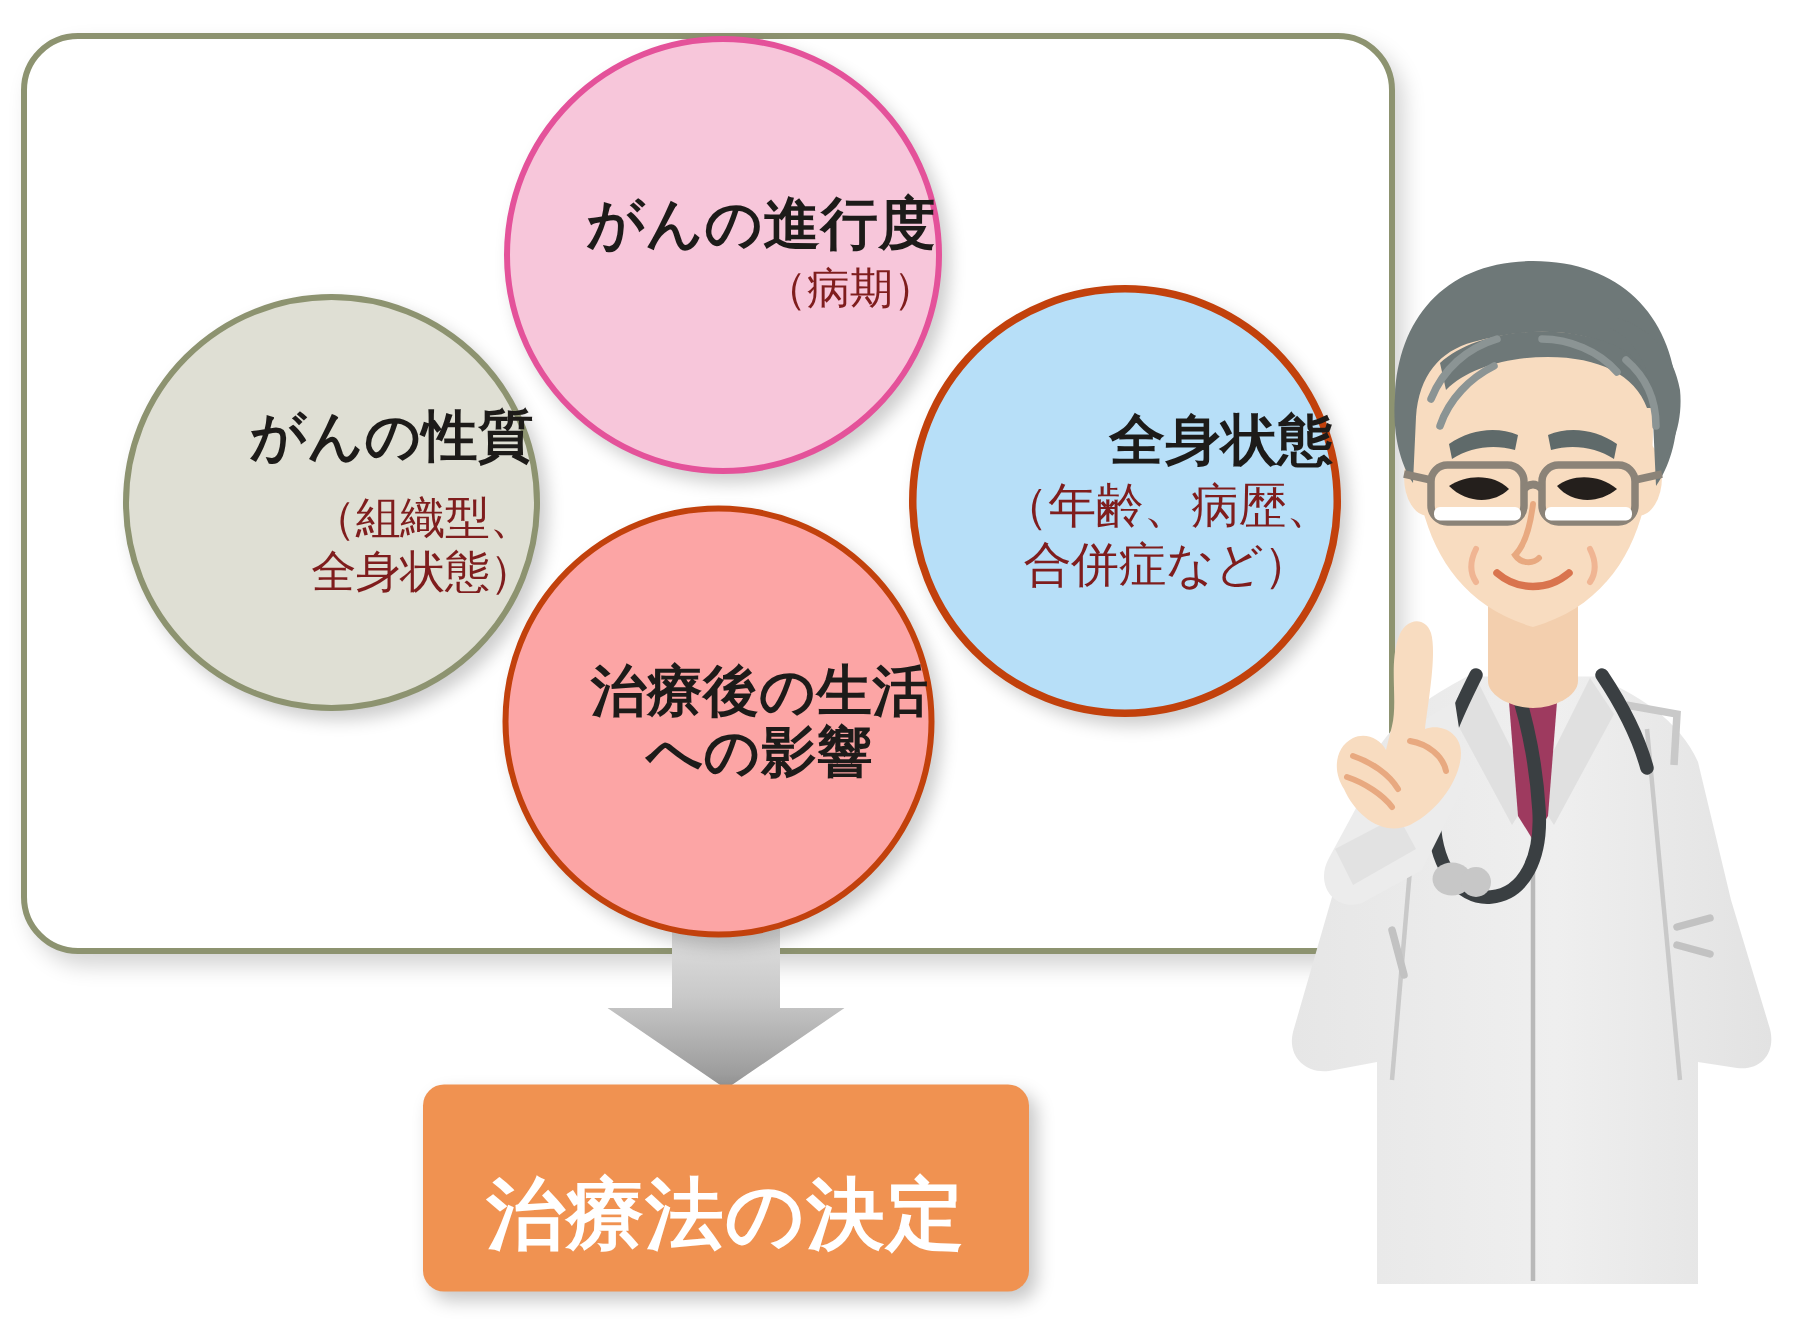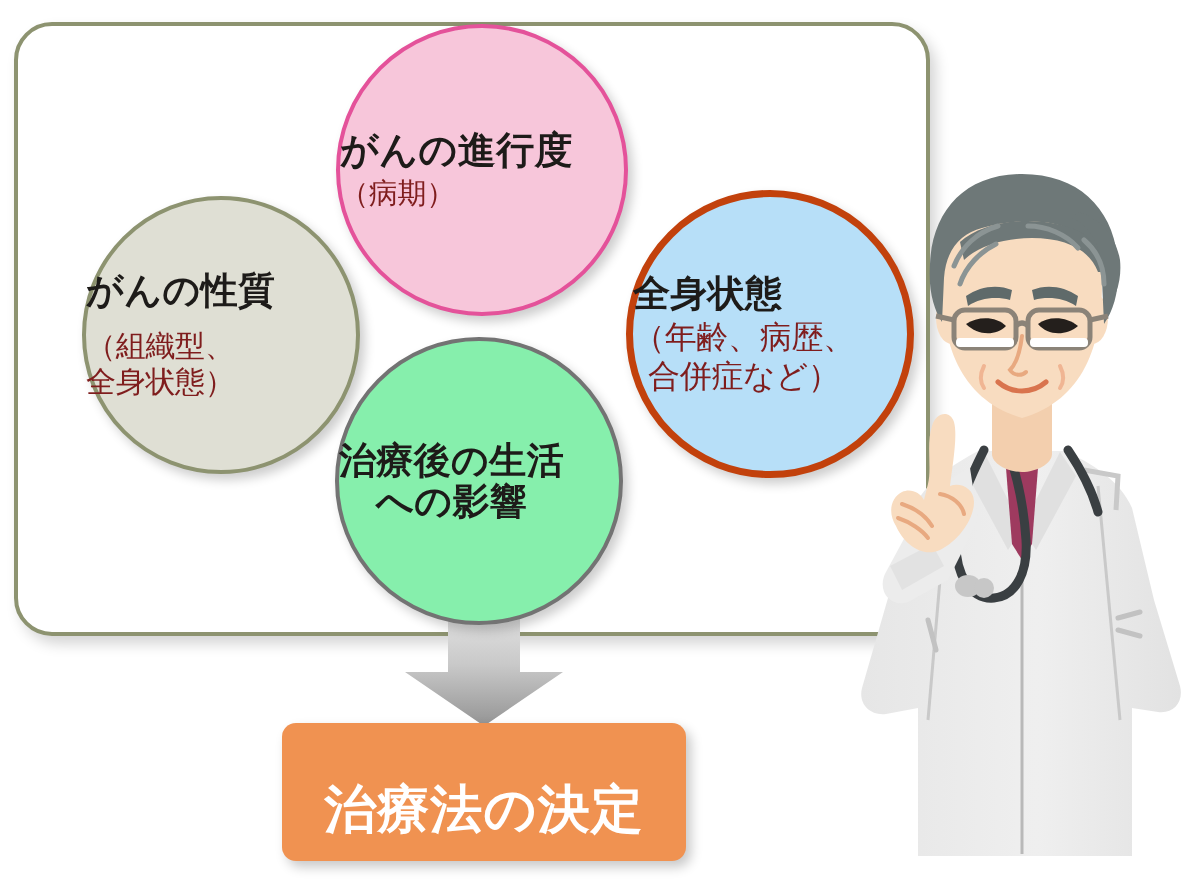--- a/index.html
+++ b/index.html
@@ -32,21 +32,21 @@
     box-sizing: border-box;
   }
 
   
   .circle {
     position: absolute;
     border-radius: 50%;
     box-sizing: border-box;
     display: flex;
     flex-direction: column;
-    align-items: flex-start;
+    align-items: flex-end;
     justify-content: center;
     text-align: center;
     box-shadow: 5px 6px 11px rgba(0,0,0,0.20);
   }
   .circle .c-title {
     font-weight: 700;
     color: #1d1b19;
     letter-spacing: 0.01em;
     line-height: 1.12;
     white-space: pre-line;
@@ -76,35 +76,35 @@
     width: 292px; height: 292px;
     background: #f7c6da;
     border: 4px solid #e4529a;
     z-index: 5;
   }
   #circle-stage .c-title { font-size: 38px; margin-bottom: 4px; }
   #circle-stage .c-sub   { font-size: 29px; }
 
   
   #circle-condition {
-    left: 626px; top: 190px;
+    left: 606px; top: 190px;
     width: 288px; height: 288px;
     background: #b7dff8;
-    border: 7px solid #c2410c;
+    border: 5px solid #c2410c;
     z-index: 4;
   }
   #circle-condition .c-title { font-size: 37px; margin-bottom: 4px; }
   #circle-condition .c-sub   { font-size: 32px; }
 
   
   #circle-qol {
     left: 335px; top: 337px;
     width: 288px; height: 288px;
-    background: #86efac;
-    border: 4px solid #737373;
+    background: #fca5a5;
+    border: 4px solid #c2410c;
     z-index: 6;
   }
   #circle-qol .c-title { font-size: 37px; }
 
   
   .arrow-wrap {
     position: absolute;
     left: 405px;
     top: 614px;
     width: 158px;

